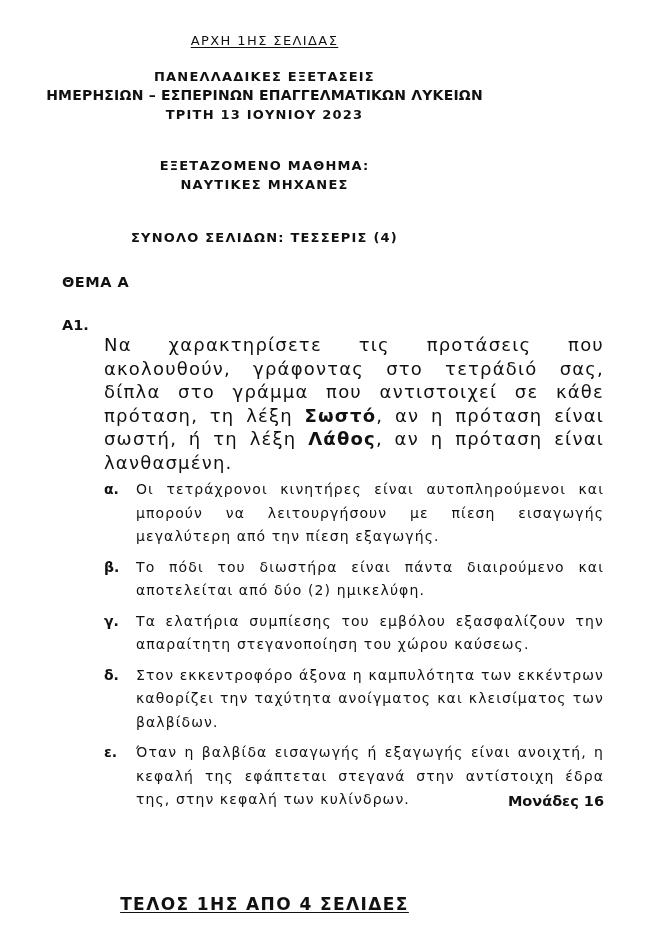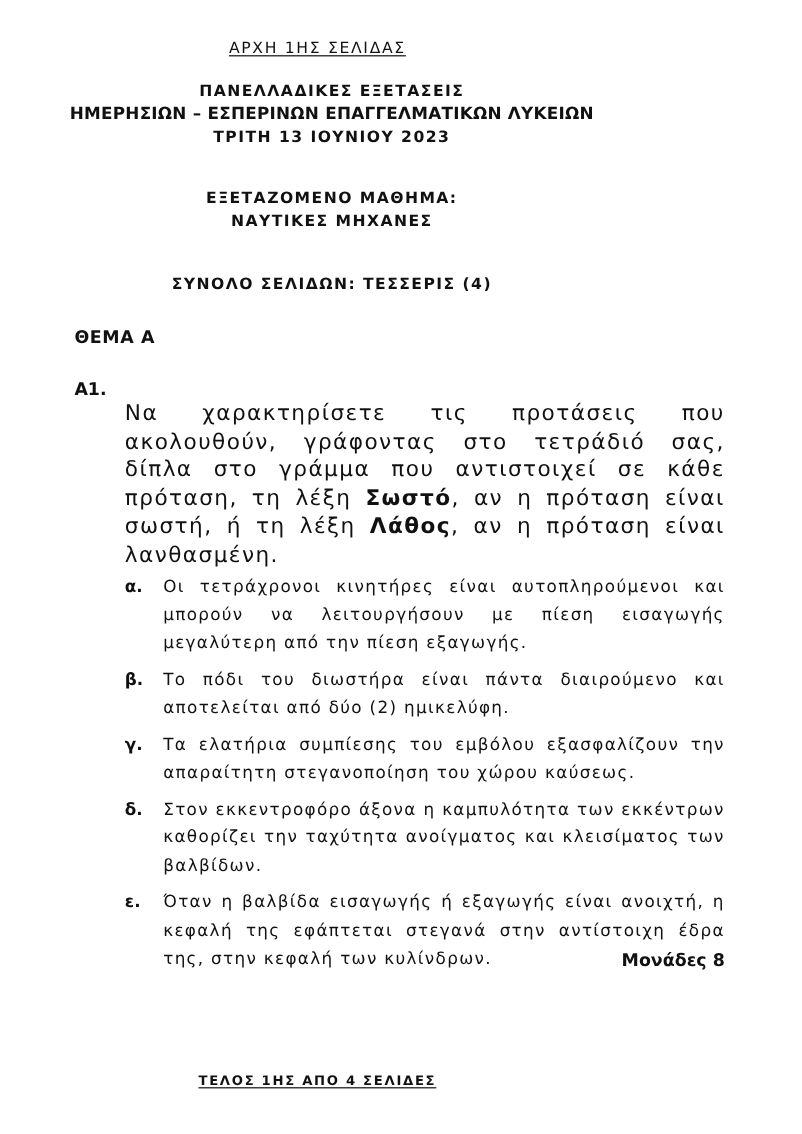--- a/index.html
+++ b/index.html
@@ -7,21 +7,21 @@
     width: 668px; height: 945px; position: relative; overflow: hidden;
     font-family: "DejaVu Sans", "Liberation Sans", sans-serif;
     color: #111111;
   }
   .abs { position: absolute; }
   .center { left: 0; width: 529px; text-align: center; }
   .top-marker {
     top: 33px; font-size: 13px; letter-spacing: 1.4px;
   }
   .top-marker span { text-decoration: underline; text-underline-offset: 2px; }
-  .hdr { font-weight: bold; font-size: 13px; letter-spacing: 1.2px; line-height: 19px; padding-left: 12px; }
+  .hdr { font-weight: bold; font-size: 13px; letter-spacing: 1.2px; line-height: 19px; }
   .hdr-1 { top: 67px; }
   .hdr-2 { top: 86px; letter-spacing: 0.2px; font-size: 14px; }
   .hdr-3 { top: 105px; }
   .subj-1 { top: 156px; }
   .subj-2 { top: 175px; }
   .pages { top: 228px; }
   .theme {
     left: 62px; top: 274px; font-weight: bold; font-size: 14.5px; letter-spacing: 0.5px;
   }
   .q-label {
@@ -38,21 +38,21 @@
     position: absolute; left: 0; top: 0; font-weight: bold; font-size: 14px; line-height: 23.5px;
   }
   .item-text {
     margin-left: 32px; font-size: 14px; line-height: 23.5px;
     text-align: justify; letter-spacing: 1.1px;
   }
   .units {
     right: 64px; top: 793px; font-weight: bold; font-size: 14.5px;
   }
   .end-marker {
-    top: 894px; font-weight: bold; font-size: 11px; letter-spacing: 1.4px;
+    top: 894px; font-weight: bold; font-size: 17px; letter-spacing: 1.4px;
   }
   .end-marker span { text-decoration: underline; text-underline-offset: 2px; }
 </style>
 </head>
 <body>
 
 <div class="abs center top-marker">
   <span>ΑΡΧΗ 1ΗΣ ΣΕΛΙΔΑΣ</span>
 </div>
 
@@ -86,17 +86,17 @@
   <div class="item">
     <span class="item-label">δ.</span>
     <div class="item-text">Στον εκκεντροφόρο άξονα η καμπυλότητα των εκκέντρων καθορίζει την ταχύτητα ανοίγματος και κλεισίματος των βαλβίδων.</div>
   </div>
   <div class="item">
     <span class="item-label">ε.</span>
     <div class="item-text">Όταν η βαλβίδα εισαγωγής ή εξαγωγής είναι ανοιχτή, η κεφαλή της εφάπτεται στεγανά στην αντίστοιχη έδρα της, στην κεφαλή των κυλίνδρων.</div>
   </div>
 </div>
 
-<div class="abs units">Μονάδες 8</div>
+<div class="abs units">Μονάδες 16</div>
 
 <div class="abs center end-marker">
   <span>ΤΕΛΟΣ 1ΗΣ ΑΠΟ 4 ΣΕΛΙΔΕΣ</span>
 </div>
 
 </body></html>

